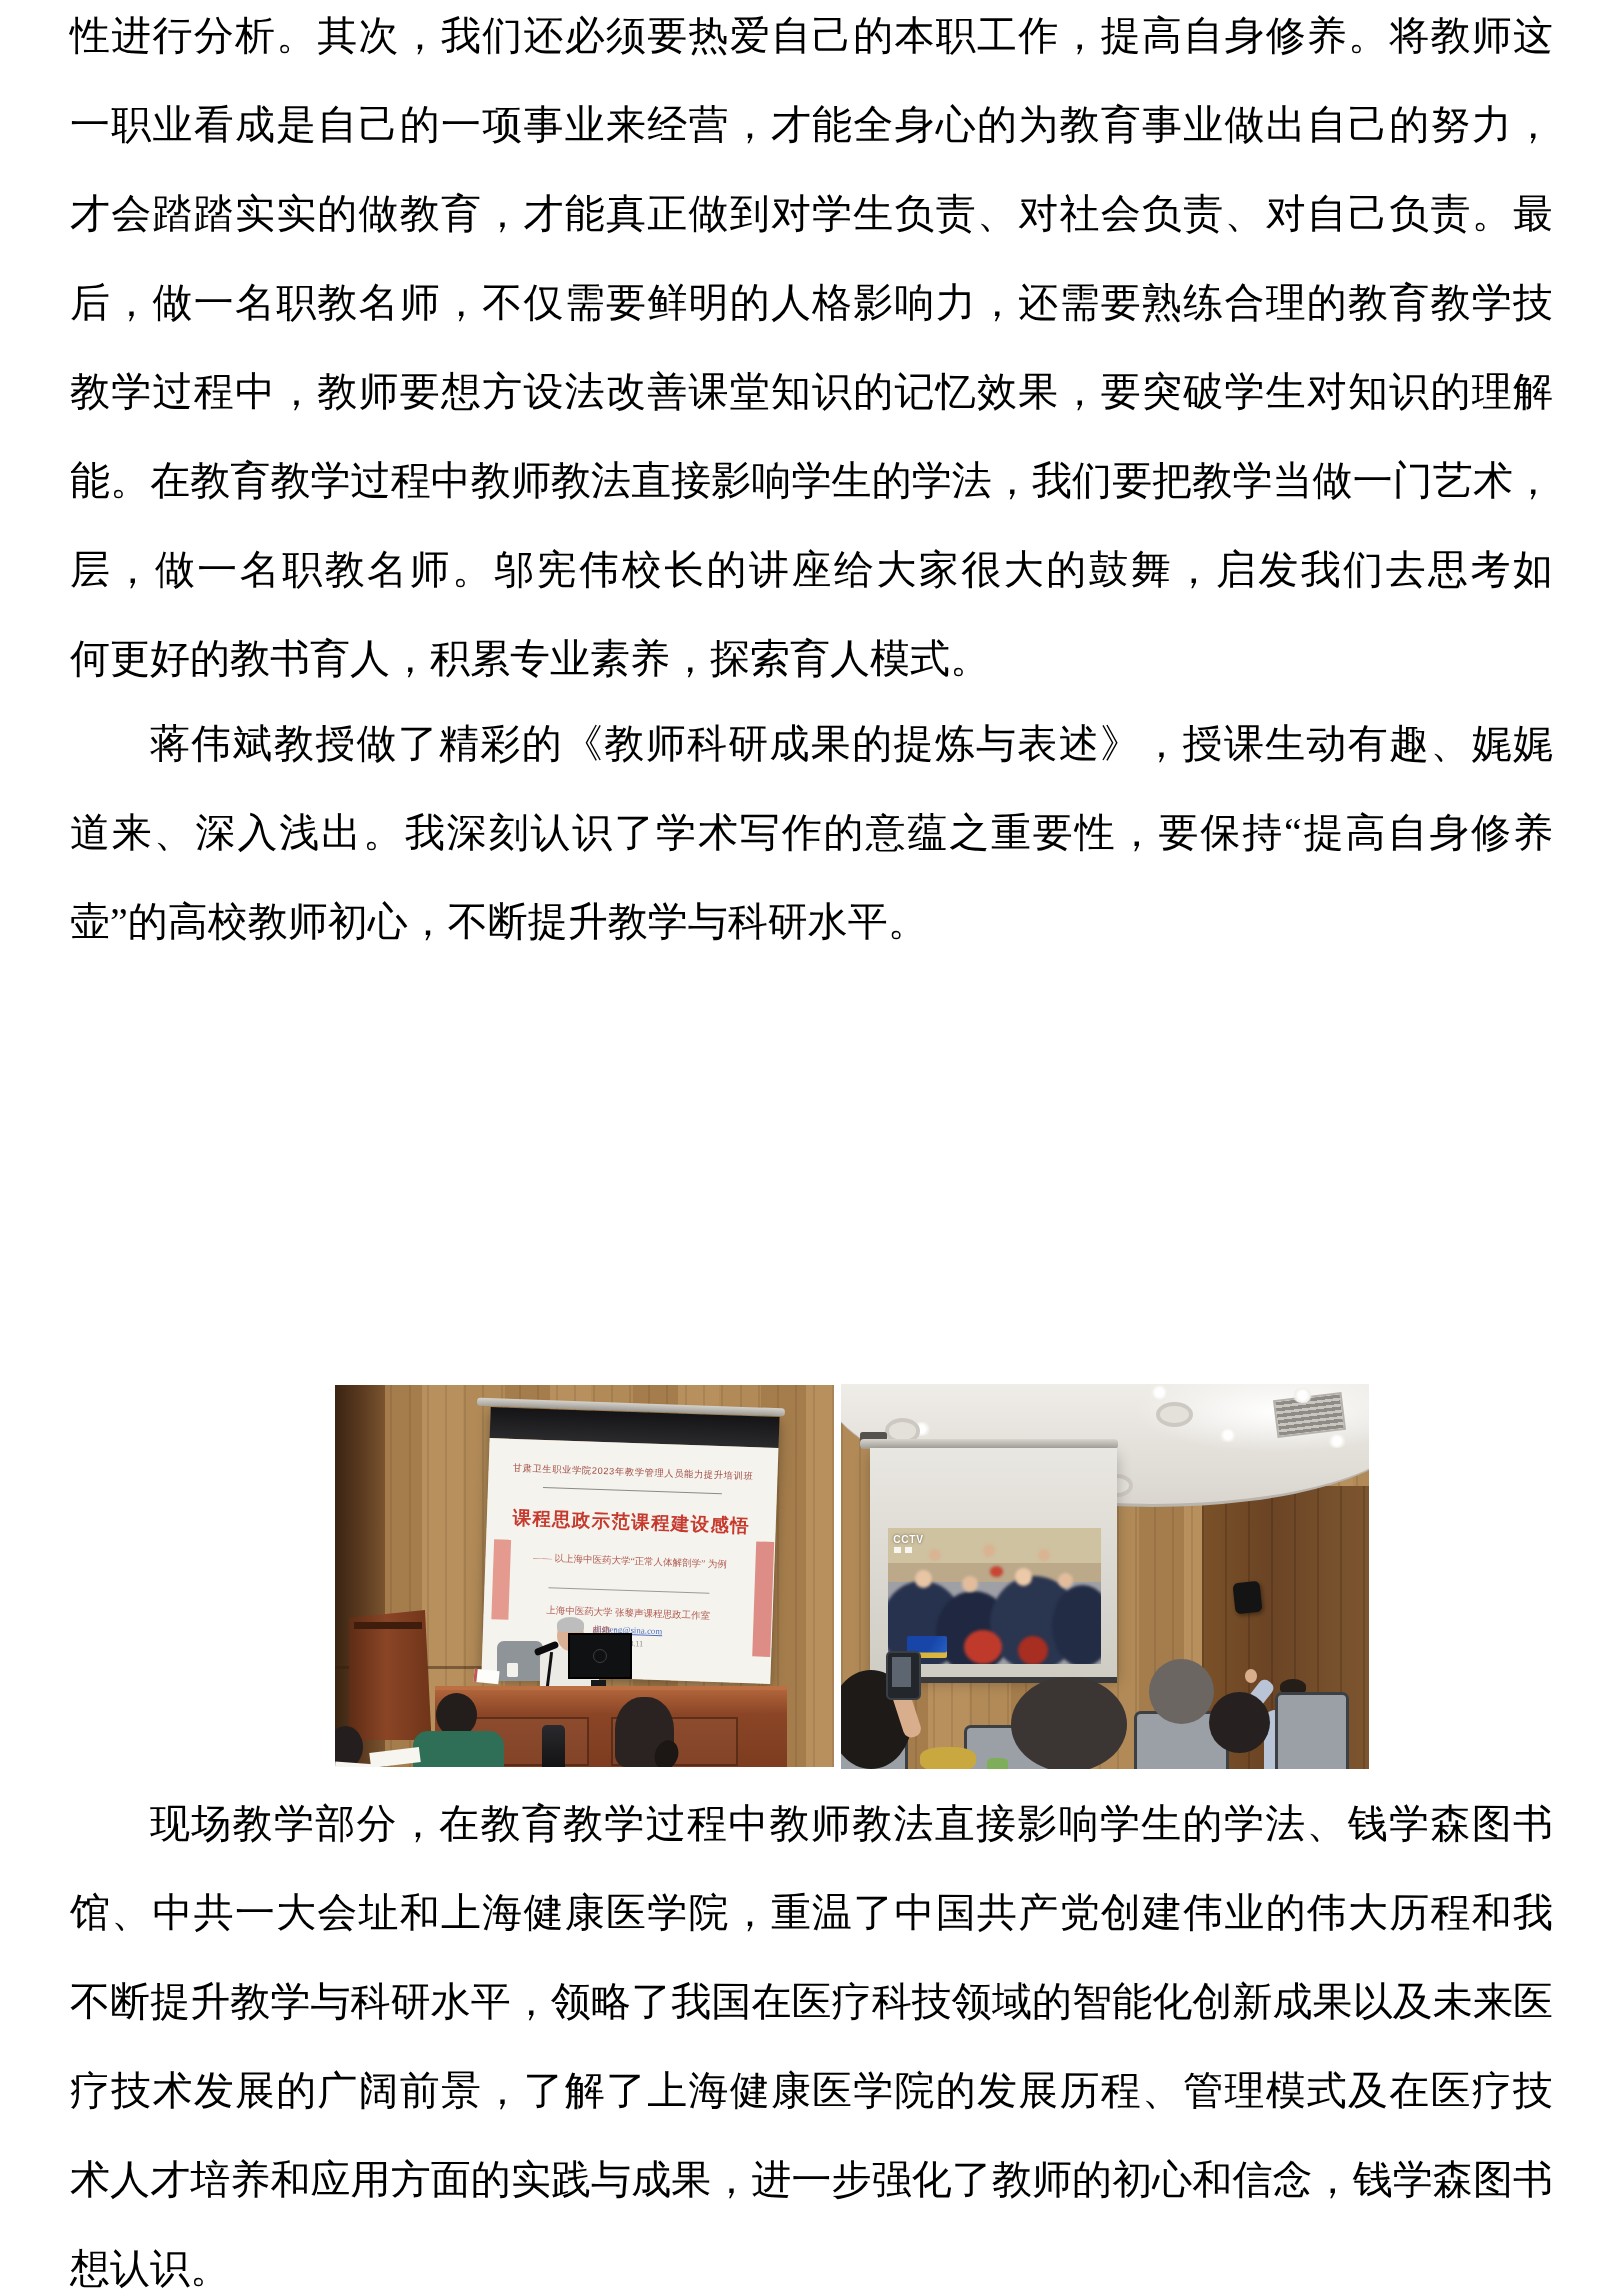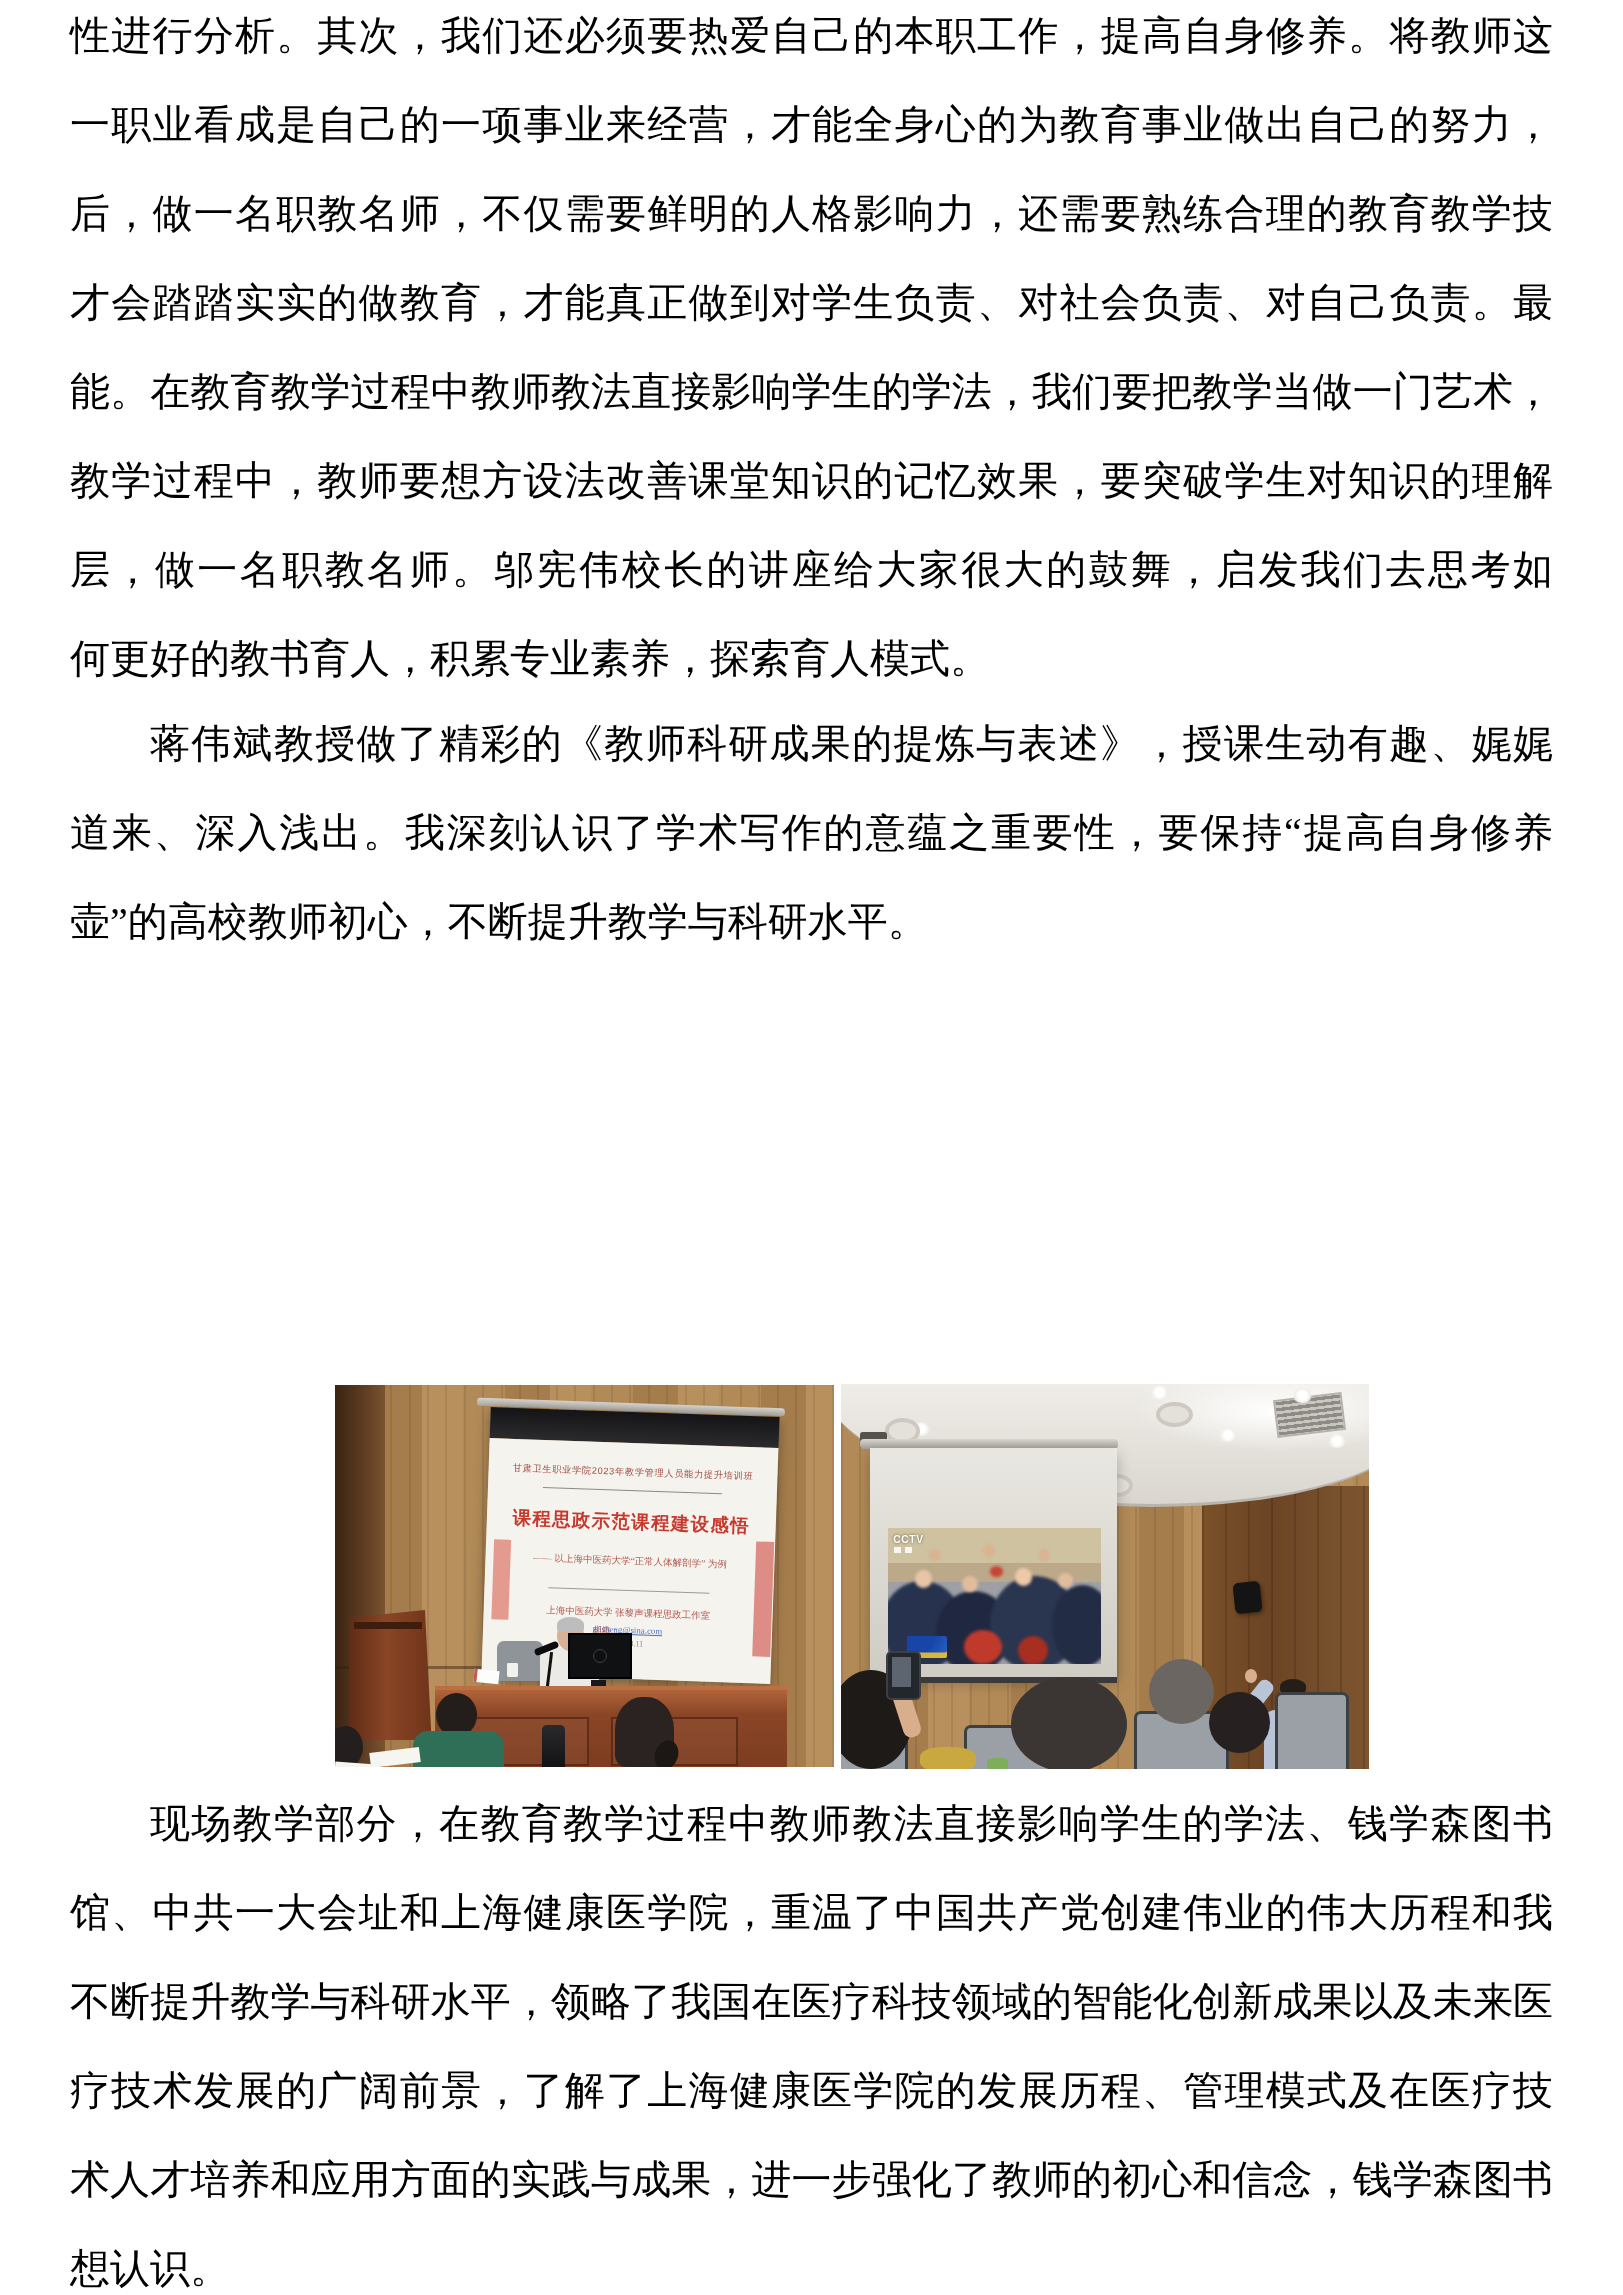--- a/index.html
+++ b/index.html
@@ -134,24 +134,24 @@
   #photoR .p-armL{left:57px;top:305px;width:17.7px;height:49px;background:#d9ae8d;transform:rotate(-18deg);border-radius:8.2px;}
 </style>
 </head>
 <body>
 
 <div id="page">
 
   <div id="para1" class="para">
       <div class="line">性进行分析。其次，我们还必须要热爱自己的本职工作，提高自身修养。将教师这</div>
       <div class="line">一职业看成是自己的一项事业来经营，才能全身心的为教育事业做出自己的努力，</div>
+      <div class="line">才会踏踏实实的做教育，才能真正做到对学生负责、对社会负责、对自己负责。最</div>
       <div class="line">后，做一名职教名师，不仅需要鲜明的人格影响力，还需要熟练合理的教育教学技</div>
-      <div class="line">才会踏踏实实的做教育，才能真正做到对学生负责、对社会负责、对自己负责。最</div>
+      <div class="line">教学过程中，教师要想方设法改善课堂知识的记忆效果，要突破学生对知识的理解</div>
       <div class="line">能。在教育教学过程中教师教法直接影响学生的学法，我们要把教学当做一门艺术，</div>
-      <div class="line">教学过程中，教师要想方设法改善课堂知识的记忆效果，要突破学生对知识的理解</div>
       <div class="line">层，做一名职教名师。邬宪伟校长的讲座给大家很大的鼓舞，启发我们去思考如</div>
       <div class="line">何更好的教书育人，积累专业素养，探索育人模式。</div>
     </div>
   <div id="para2" class="para indent">
       <div class="line">蒋伟斌教授做了精彩的《教师科研成果的提炼与表述》，授课生动有趣、娓娓</div>
       <div class="line">道来、深入浅出。我深刻认识了学术写作的意蕴之重要性，要保持“提高自身修养</div>
       <div class="line">壶”的高校教师初心，不断提升教学与科研水平。</div>
     </div>
 
   <div id="photoL" class="photo">

